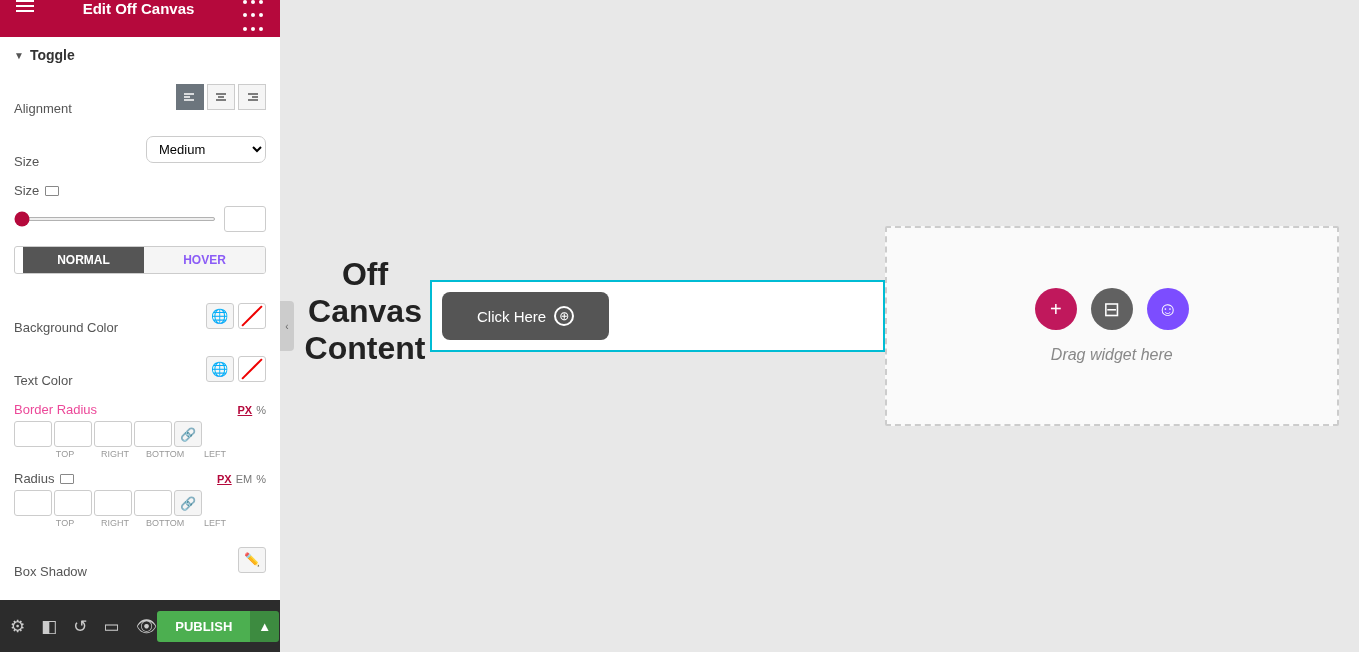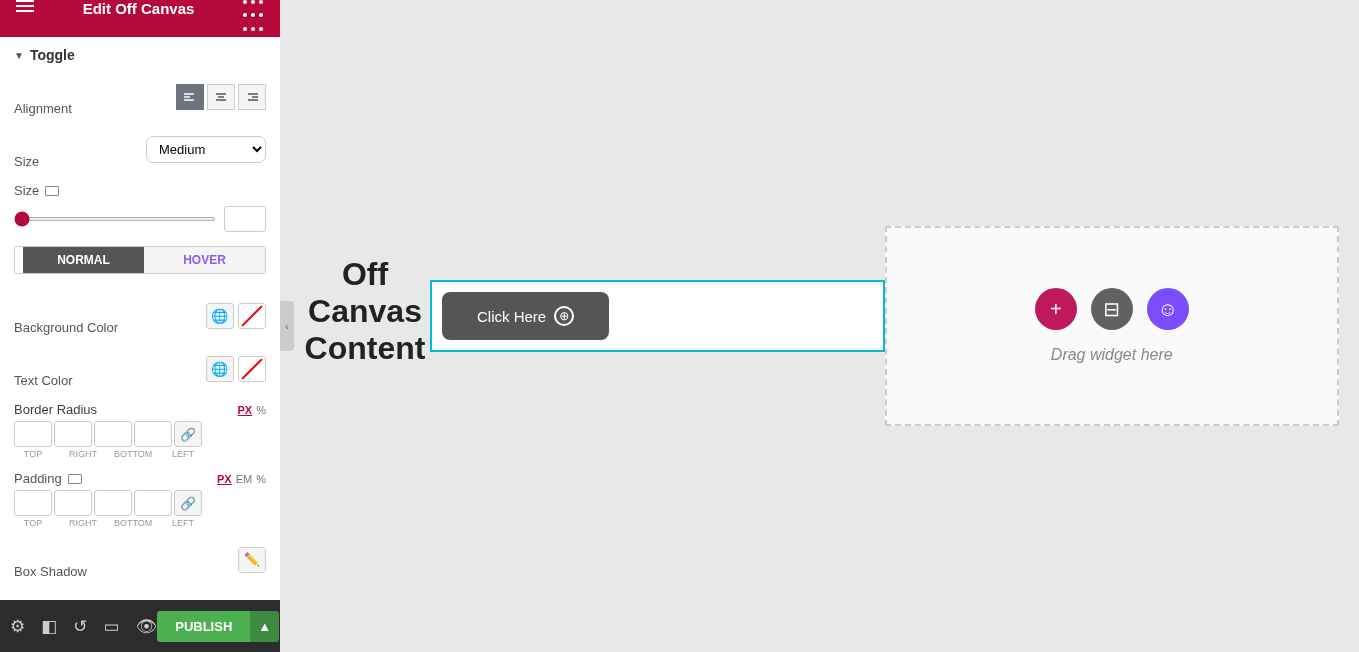--- a/index.html
+++ b/index.html
@@ -263,20 +263,21 @@
       border: 1px solid #ccc;
       border-radius: 3px;
       font-size: 11px;
       text-align: center;
       background: #fff;
     }
 
     .corner-labels {
       display: flex;
       gap: 12px;
+      justify-content: center;
     }
 
     .corner-label {
       width: 38px;
       text-align: center;
       font-size: 9px;
       color: #999;
     }
 
     .link-btn {
@@ -319,21 +320,21 @@
 
     .border-radius-header {
       display: flex;
       align-items: center;
       justify-content: space-between;
       margin-bottom: 4px;
     }
 
     .border-radius-label {
       font-size: 13px;
-      color: #404040;
+      color: #ec4899;
     }
 
     .padding-header {
       display: flex;
       align-items: center;
       justify-content: space-between;
       margin-bottom: 4px;
     }
 
     .padding-label-group {
@@ -657,21 +658,21 @@
     </div>
     <div class="corner-labels" style="margin-bottom:12px;">
       <span class="corner-label">TOP</span>
       <span class="corner-label">RIGHT</span>
       <span class="corner-label">BOTTOM</span>
       <span class="corner-label">LEFT</span>
     </div>
 
     <div class="padding-header">
       <div class="padding-label-group">
-        <span>Padding</span>
+        <span>Radius</span>
         <div class="monitor-icon"></div>
       </div>
       <div class="unit-group">
         <span class="unit-label active">PX</span>
         <span class="unit-label">EM</span>
         <span class="unit-label">%</span>
       </div>
     </div>
     <div class="corners-row" style="margin-bottom:2px;">
       <input type="text" class="corner-input" value="" style="">

